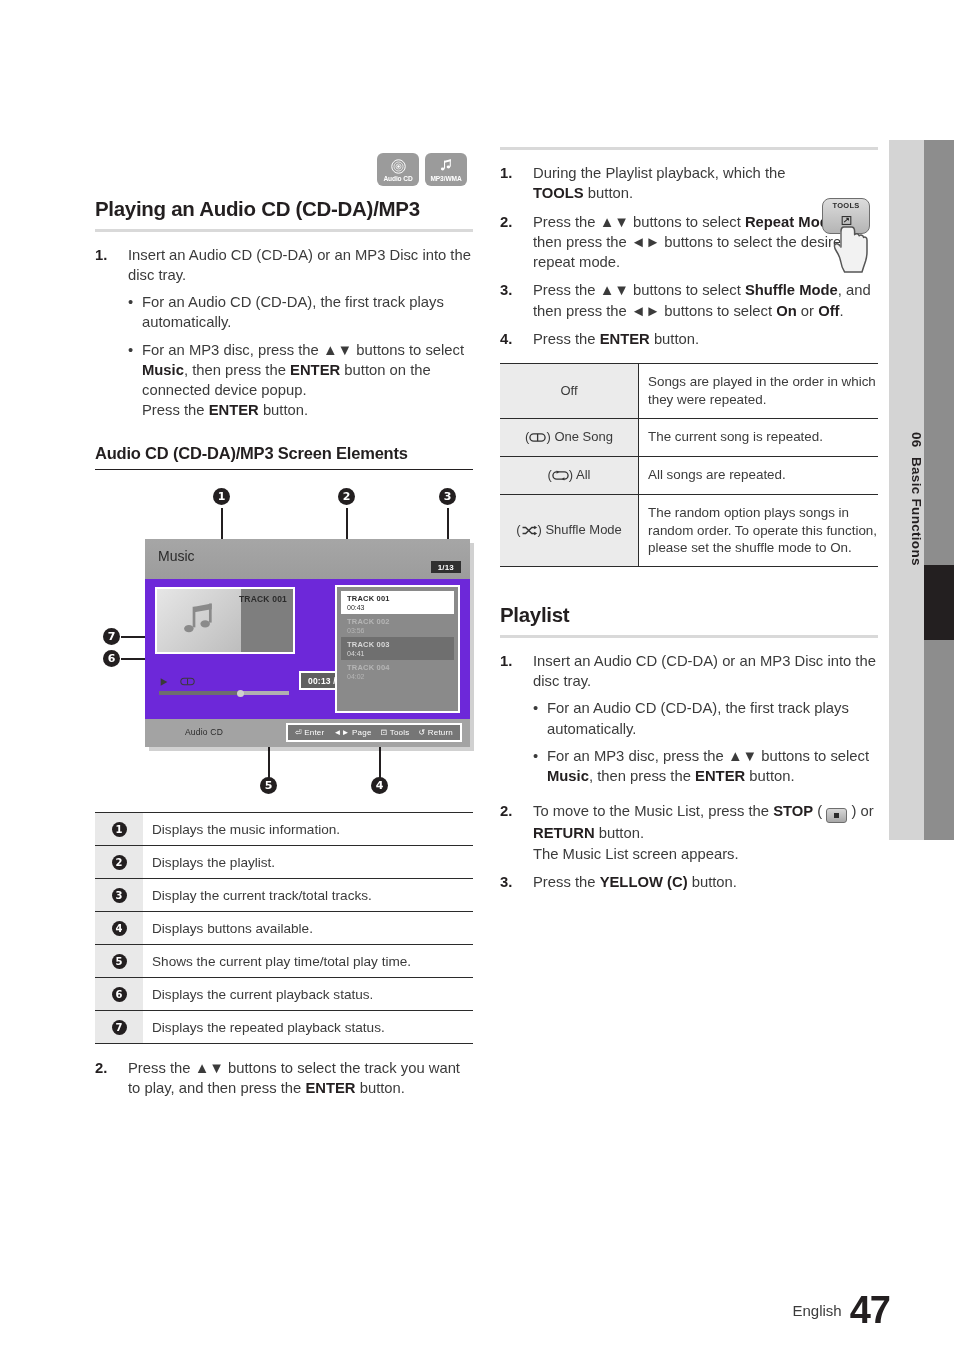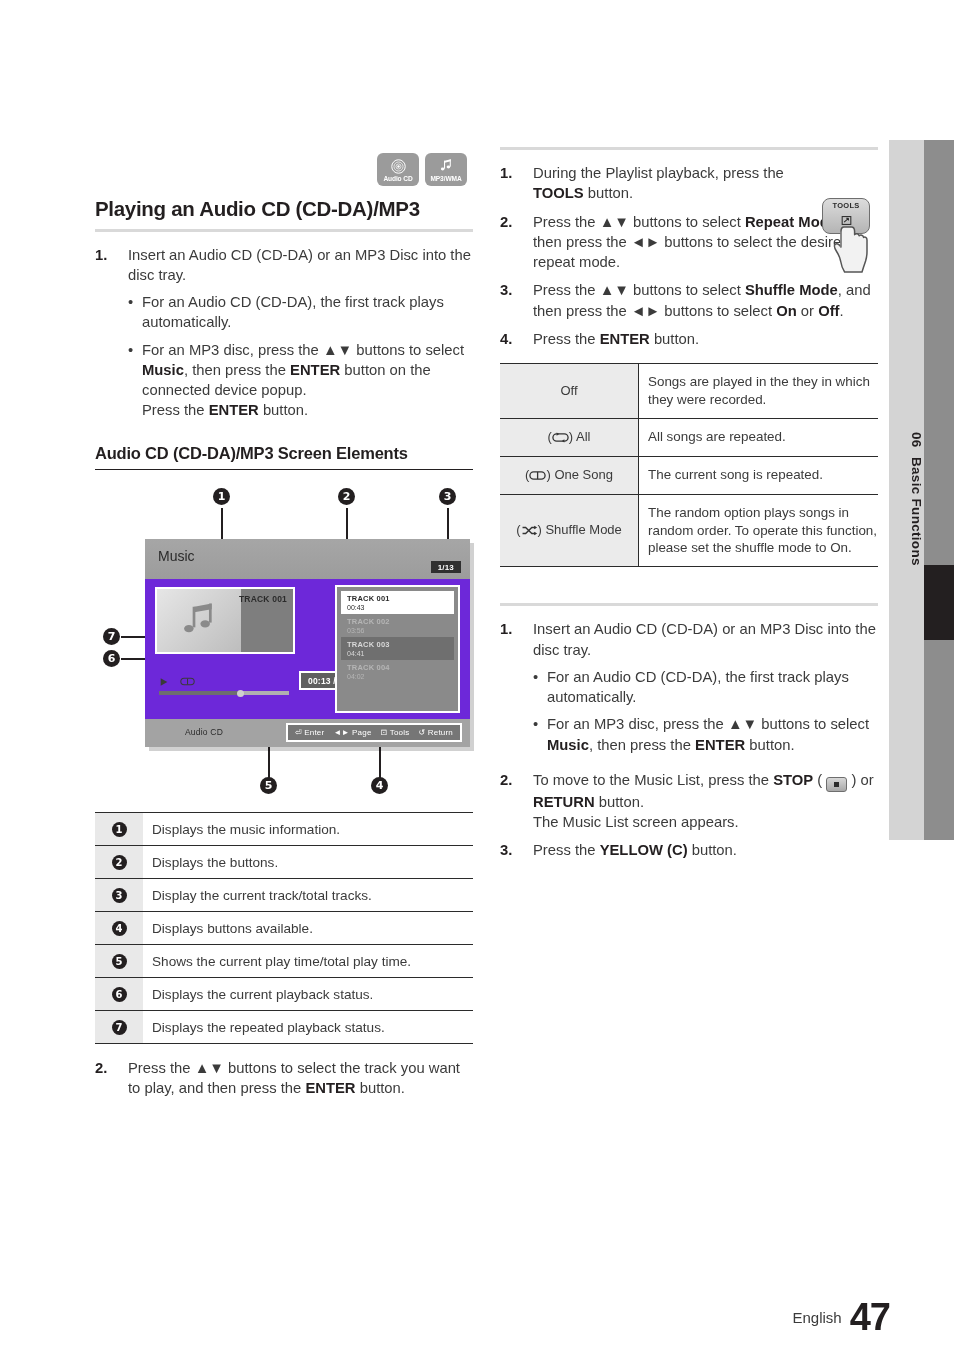--- a/index.html
+++ b/index.html
@@ -152,21 +152,21 @@
   .hand{position:absolute;left:10px;top:27px;}
 
   .stopico{
     display:inline-flex;width:19px;height:13px;border-radius:3px;
     background:linear-gradient(#d8d8d8,#a8a8a8);border:1px solid #6e6e6e;
     align-items:center;justify-content:center;vertical-align:-2px;
   }
   .stopico i{display:block;width:5px;height:5px;background:#2b2b2b;}
 
   
-  .footer{position:absolute;left:0;bottom:15px;width:890px;text-align:right;}
+  .footer{position:absolute;left:0;bottom:22px;width:890px;text-align:right;}
   .footer .lang{font-size:15px;color:#3b3b3b;vertical-align:7px;margin-right:8px;}
   .footer .pg{font-size:38px;font-weight:bold;color:#231f20;letter-spacing:-1px;}
 </style>
 </head>
 <body>
 
 <div class="page">
 
   <div class="edge-tab-strip"></div>
   <div class="edge-tab-block"></div>
@@ -338,21 +338,21 @@
     </div>
 
     <table class="legend">
       <tbody>
         <tr>
           <td class="numc"><span class="badge-n">1</span></td>
           <td>Displays the music information.</td>
         </tr>
         <tr>
           <td class="numc"><span class="badge-n">2</span></td>
-          <td>Displays the buttons.</td>
+          <td>Displays the playlist.</td>
         </tr>
         <tr>
           <td class="numc"><span class="badge-n">3</span></td>
           <td>Display the current track/total tracks.</td>
         </tr>
         <tr>
           <td class="numc"><span class="badge-n">4</span></td>
           <td>Displays buttons available.</td>
         </tr>
         <tr>
@@ -378,70 +378,71 @@
     </ol>
   </div>
 
   <div class="col-right">
 
     <div class="rule"></div>
 
     <ol class="steps">
       <li>
         <span class="n">1.</span>
-        <span class="tx" style="max-width:290px;"><span>During the Playlist playback, press the </span><b>TOOLS</b><span> button.</span></span>
+        <span class="tx" style="max-width:290px;"><span>During the Playlist playback, which the </span><b>TOOLS</b><span> button.</span></span>
       </li>
       <li>
         <span class="n">2.</span>
         <span class="tx"><span>Press the </span><span>▲▼</span><span> buttons to select </span><b>Repeat Mode</b><span>, and then press the </span><span>◄►</span><span> buttons to select the desired repeat mode.</span></span>
       </li>
       <li>
         <span class="n">3.</span>
         <span class="tx"><span>Press the </span><span>▲▼</span><span> buttons to select </span><b>Shuffle Mode</b><span>, and then press the </span><span>◄►</span><span> buttons to select </span><b>On</b><span> or </span><b>Off</b><span>.</span></span>
       </li>
       <li>
         <span class="n">4.</span>
         <span class="tx"><span>Press the </span><b>ENTER</b><span> button.</span></span>
       </li>
     </ol>
 
     <table class="rep">
       <tbody>
         <tr>
           <td class="k">Off</td>
-          <td class="v">Songs are played in the they in which they were recorded.</td>
+          <td class="v">Songs are played in the order in which they were repeated.</td>
+        </tr>
+        <tr>
+          <td class="k">(<span class="rico"><svg viewBox="0 0 22 14" width="17" height="11">
+                  <path d="M6 2.2 H16 A4.3 4.3 0 0 1 16 11.8 H6 A4.3 4.3 0 0 1 6 2.2 Z" fill="none" stroke="#333" stroke-width="1.7"></path>
+                  <rect x="10.3" y="2.4" width="1.7" height="9.2" fill="#333"></rect>
+                </svg></span>) <span>One Song</span></td>
+          <td class="v">The current song is repeated.</td>
         </tr>
         <tr>
           <td class="k">(<span class="rico"><svg viewBox="0 0 22 14" width="17" height="11">
                   <path d="M6 2.2 H16 A4.3 4.3 0 0 1 16 11.8 H6 A4.3 4.3 0 0 1 6 2.2 Z" fill="none" stroke="#333" stroke-width="1.7"></path>
                   <polygon points="6,0.4 9.4,2.6 6,4.8" fill="#333"></polygon>
                   <polygon points="16,9.2 12.6,11.4 16,13.6" fill="#333"></polygon>
                 </svg></span>) <span>All</span></td>
           <td class="v">All songs are repeated.</td>
-        </tr>
-        <tr>
-          <td class="k">(<span class="rico"><svg viewBox="0 0 22 14" width="17" height="11">
-                  <path d="M6 2.2 H16 A4.3 4.3 0 0 1 16 11.8 H6 A4.3 4.3 0 0 1 6 2.2 Z" fill="none" stroke="#333" stroke-width="1.7"></path>
-                  <rect x="10.3" y="2.4" width="1.7" height="9.2" fill="#333"></rect>
-                </svg></span>) <span>One Song</span></td>
-          <td class="v">The current song is repeated.</td>
         </tr>
         <tr>
           <td class="k">(<span class="rico"><svg viewBox="0 0 22 14" width="17" height="11">
                   <path d="M2 3.2 H6 L14 10.8 H19" fill="none" stroke="#333" stroke-width="1.8"></path>
                   <path d="M2 10.8 H6 L14 3.2 H19" fill="none" stroke="#333" stroke-width="1.8"></path>
                   <polygon points="17,0.9 21,3.2 17,5.5" fill="#333"></polygon>
                   <polygon points="17,8.5 21,10.8 17,13.1" fill="#333"></polygon>
                 </svg></span>) <span>Shuffle Mode</span></td>
           <td class="v"><span>The random option plays songs in random order. To operate this function, please set the shuffle mode to On.</span></td>
         </tr>
       </tbody>
     </table>
 
     <div style="margin-top:36px;">
+      <h1 class="sec">Playlist</h1>
       <div class="rule"></div>
     </div>
 
     <ol class="steps">
       <li>
         <span class="n">1.</span>
         <span class="tx">
           <span>Insert an Audio CD (CD-DA) or an MP3 Disc into the disc tray.</span>
           <ul class="bul">
             <li>

